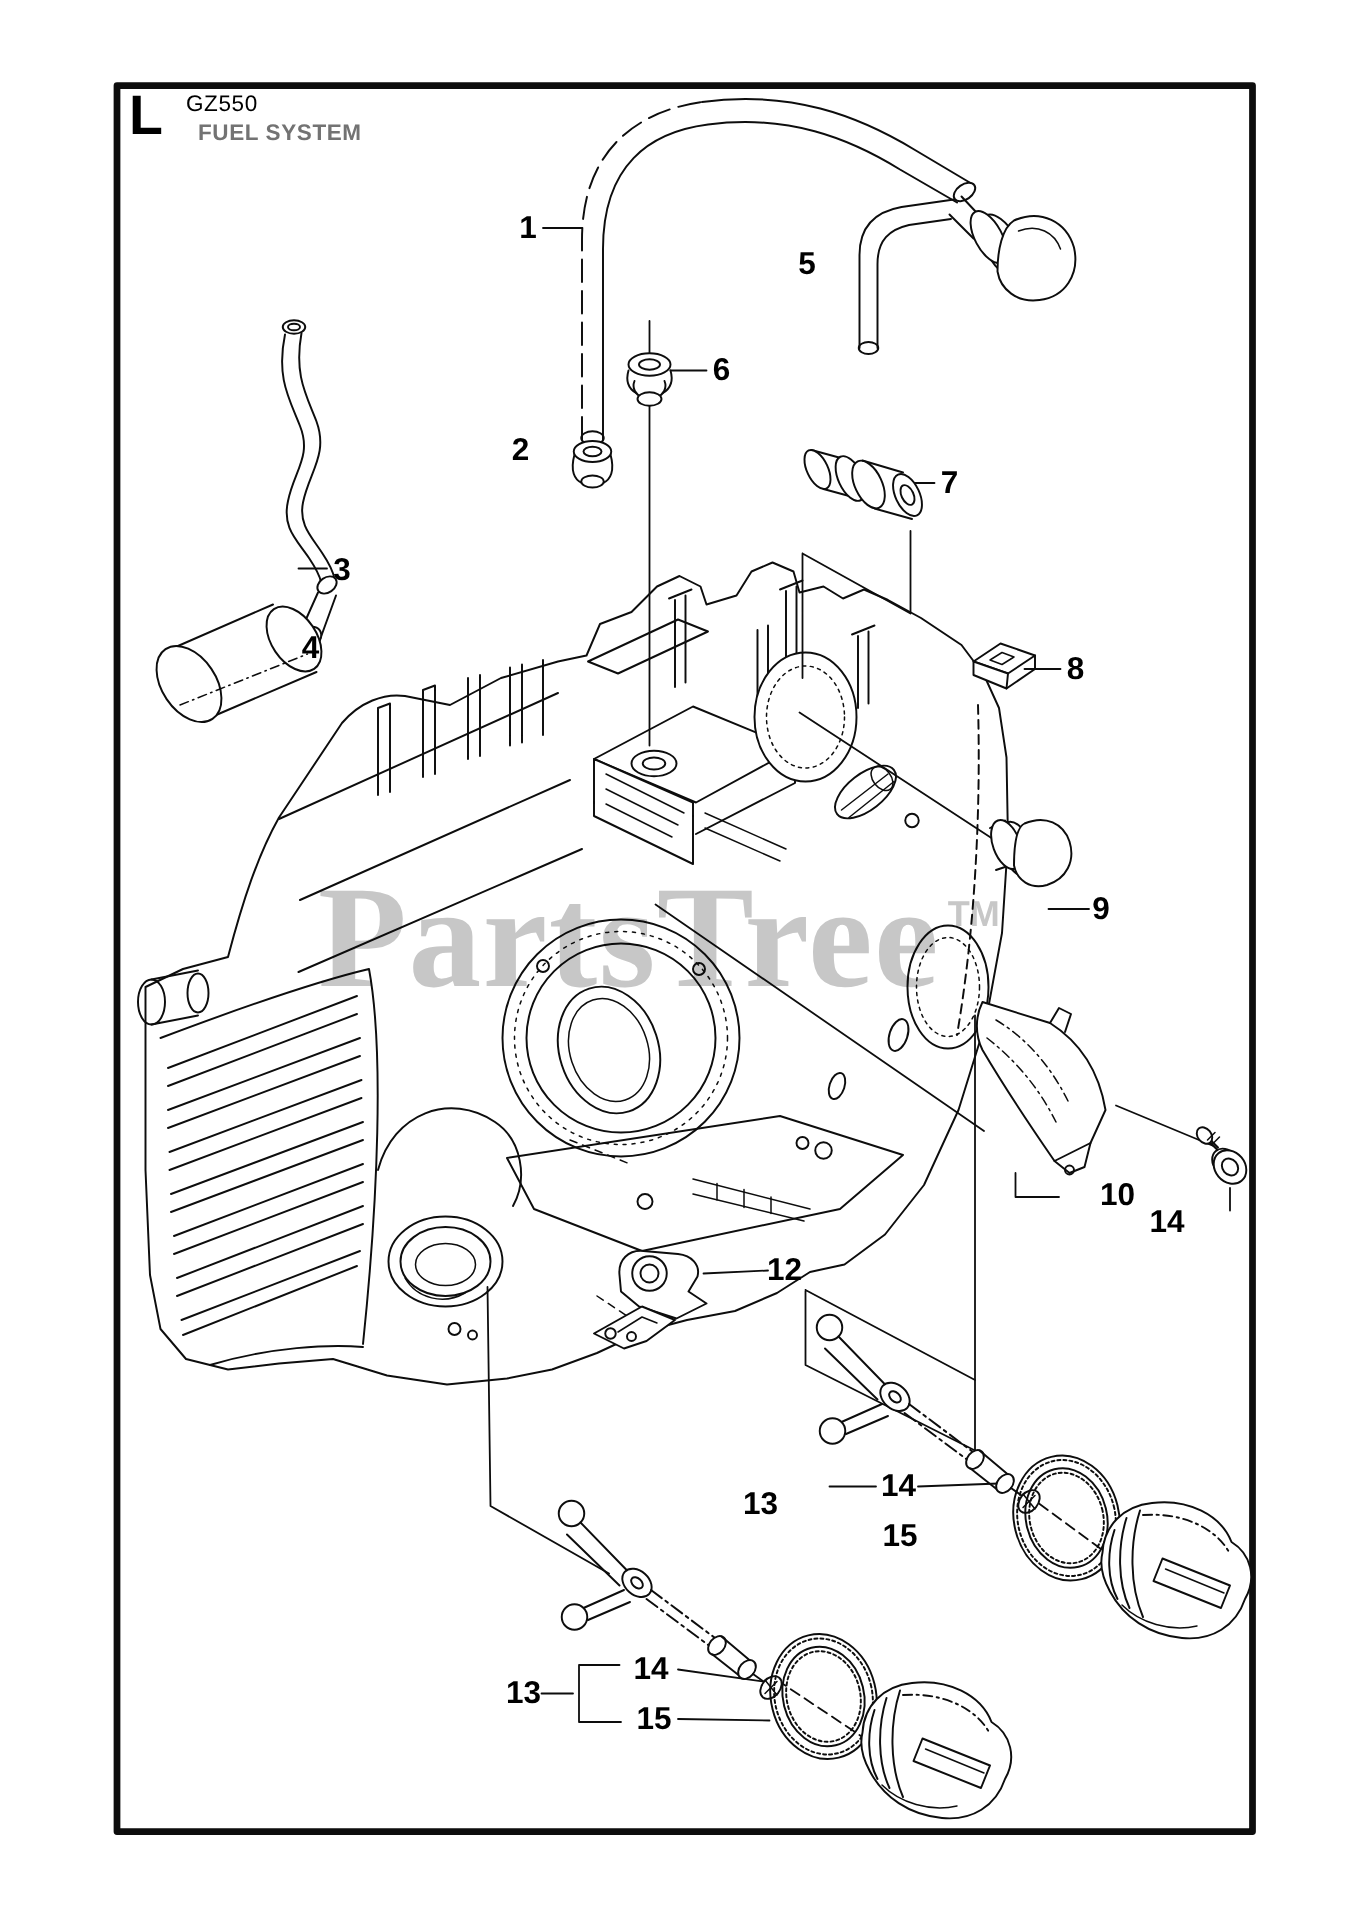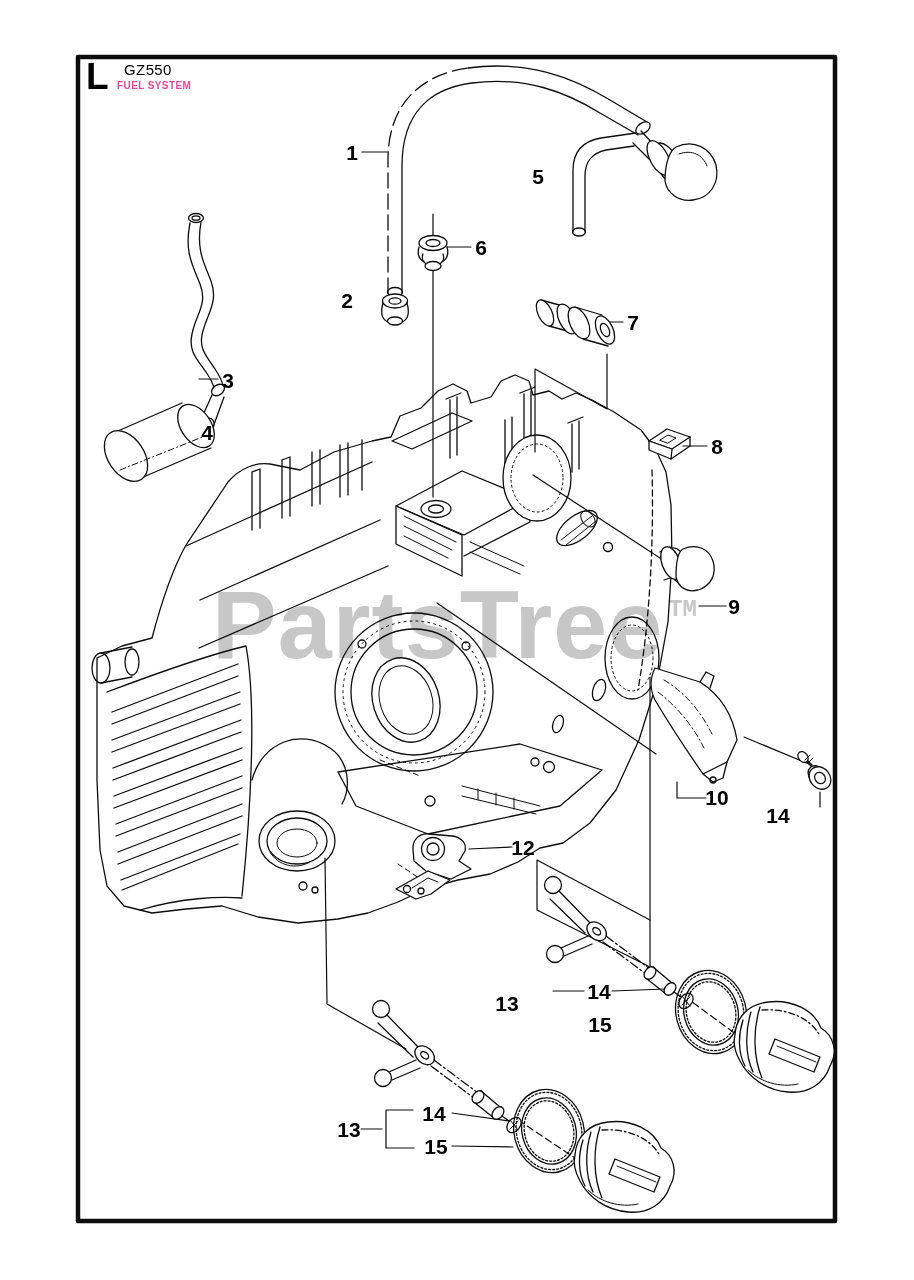--- a/index.html
+++ b/index.html
@@ -2,26 +2,26 @@
 <html><head>
 <meta charset="utf-8">
 <style>
   html,body{margin:0;padding:0;background:#fff;}
   .page{position:relative;width:914px;height:1280px;background:#fff;overflow:hidden;
         font-family:"Liberation Sans",sans-serif;}
   svg{position:absolute;left:0;top:0;}
   svg *{vector-effect:none;}
   .hdr-letter{position:absolute;left:86px;top:58px;font-size:37px;font-weight:bold;color:#000;line-height:1;}
   .hdr-model{position:absolute;left:124px;top:62px;font-size:15px;font-weight:normal;color:#000;line-height:1;letter-spacing:.4px;}
-  .hdr-title{position:absolute;left:117px;top:81px;font-size:10px;font-weight:bold;color:#ec4899;line-height:1;letter-spacing:.4px;}
+  .hdr-title{position:absolute;left:132px;top:81px;font-size:15px;font-weight:bold;color:#737373;line-height:1;letter-spacing:.4px;}
   .watermark{position:absolute;left:212px;top:576px;display:flex;align-items:flex-start;
              mix-blend-mode:multiply;pointer-events:none;white-space:nowrap;}
-  .wm-text{font-family:Liberation Sans, sans-serif;font-weight:bold;font-size:97px;line-height:1;
+  .wm-text{font-family:Liberation Serif, serif;font-weight:bold;font-size:97px;line-height:1;
            color:#c7c7c7;letter-spacing:1px;}
-  .wm-tm{font-family:Liberation Mono, monospace;font-weight:bold;font-size:24px;color:#c7c7c7;
+  .wm-tm{font-family:Liberation Sans, sans-serif;font-weight:bold;font-size:24px;color:#c7c7c7;
          margin-left:5px;margin-top:20px;}
   .callout-layer{position:absolute;left:0;top:0;width:100%;height:100%;pointer-events:none;}
   .callout{position:absolute;transform:translate(-50%,-50%);font-size:21px;font-weight:bold;color:#000;line-height:1;}
 </style>
 </head>
 <body>
 
 <div class="page">
 
 <svg width="914" height="1280" viewBox="0 0 914 1280">
@@ -301,21 +301,21 @@
 <div class="callout-layer">
       <div class="callout" style="left: 352px; top: 152px;">1</div>
       <div class="callout" style="left: 347px; top: 300px;">2</div>
       <div class="callout" style="left: 228px; top: 380px;">3</div>
       <div class="callout" style="left: 207px; top: 432px;">4</div>
       <div class="callout" style="left: 538px; top: 176px;">5</div>
       <div class="callout" style="left: 481px; top: 247px;">6</div>
       <div class="callout" style="left: 633px; top: 322px;">7</div>
       <div class="callout" style="left: 717px; top: 446px;">8</div>
       <div class="callout" style="left: 734px; top: 606px;">9</div>
-      <div class="callout" style="left: 717px; top: 797px; text-align: center;">10</div>
+      <div class="callout" style="left: 745px; top: 797px; text-align: center;">10</div>
       <div class="callout" style="left: 778px; top: 815px;">14</div>
       <div class="callout" style="left: 523px; top: 847px; text-align: right;">12</div>
       <div class="callout" style="left: 507px; top: 1003px;">13</div>
       <div class="callout" style="left: 599px; top: 991px;">14</div>
       <div class="callout" style="left: 600px; top: 1024px;">15</div>
       <div class="callout" style="left: 349px; top: 1129px;">13</div>
       <div class="callout" style="left: 434px; top: 1113px;">14</div>
       <div class="callout" style="left: 436px; top: 1146px;">15</div>
     </div>
 

